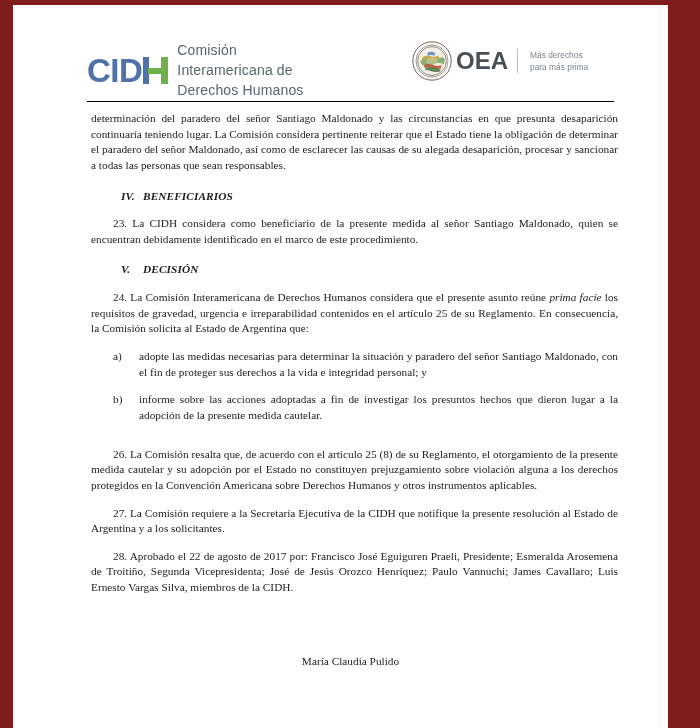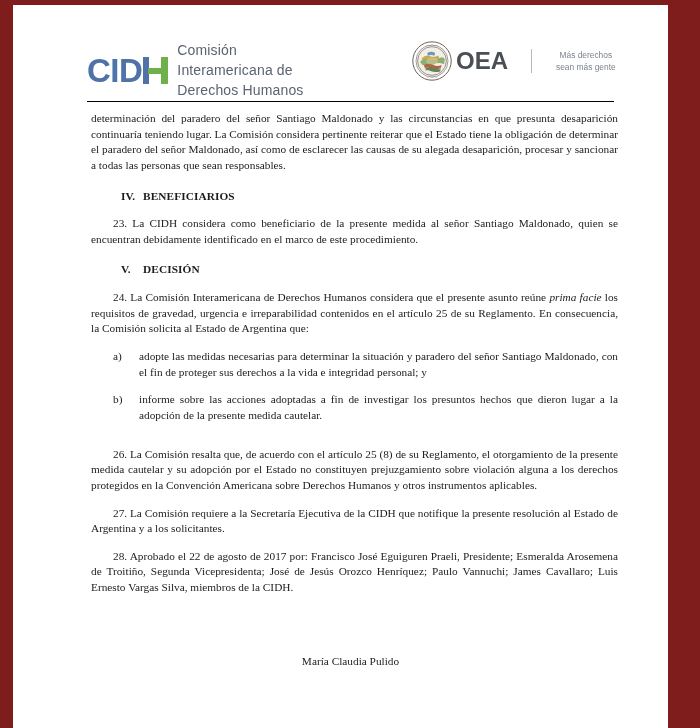--- a/index.html
+++ b/index.html
@@ -104,28 +104,27 @@
   .oea-letters {
     font-family: "Liberation Sans", sans-serif;
     font-weight: bold;
     font-size: 24px;
     color: #4a4f55;
     letter-spacing: 0px;
     margin-left: 4px;
     line-height: 1;
   }
   .oea-tagline {
-    margin-left: 23px;
-    padding-left: 24px;
+    margin-left: 9px;
+    padding-left: 12px;
     border-left: 1px solid #b6bbc1;
     font-family: "Liberation Sans", sans-serif;
     font-size: 8.4px;
     line-height: 1.48;
     color: #7c838b;
-    text-align: center;
   }
 
   .hrule {
     position: absolute;
     left: 74px;
     top: 96px;
     width: 527px;
     height: 0;
     border-top: 1.4px solid #000000;
   }
@@ -149,20 +148,21 @@
   .gap-s { height: 8px; }
   .gap-m { height: 12px; }
   .gap-l { height: 15px; }
 
   .heading {
     margin: 0;
     font-weight: bold;
     font-size: 11.3px;
     letter-spacing: 0.1px;
     display: flex;
+    font-style: italic;
   }
   .heading .num {
     width: 22px;
     flex: 0 0 22px;
     margin-left: 30px;
   }
   .heading .ttl { flex: 1; }
 
   .subitem {
     display: flex;
@@ -231,21 +231,21 @@
           </g>
           <circle cx="50" cy="50" r="36" fill="none" stroke="#6b6257" stroke-width="1.2"></circle>
           <g fill="#6b6257" font-family="Liberation Sans, sans-serif" font-size="6">
             <text x="50" y="13" text-anchor="middle">* * * * * * *</text>
             <text x="50" y="93" text-anchor="middle">* * * * * * *</text>
           </g>
         </svg>
         <div class="oea-letters">OEA</div>
         <div class="oea-tagline">
           <div>Más derechos</div>
-          <div>sean más gente</div>
+          <div>para más prima</div>
         </div>
       </div>
     </div>
 
     <div class="hrule"></div>
 
     <div class="content">
 
       <p class="para" style="text-indent:0;">determinación del paradero del señor Santiago Maldonado y las circunstancias en que presunta desaparición continuaría teniendo lugar. La Comisión considera pertinente reiterar que el Estado tiene la obligación de determinar el paradero del señor Maldonado, así como de esclarecer las causas de su alegada desaparición, procesar y sancionar a todas las personas que sean responsables.</p>
 

